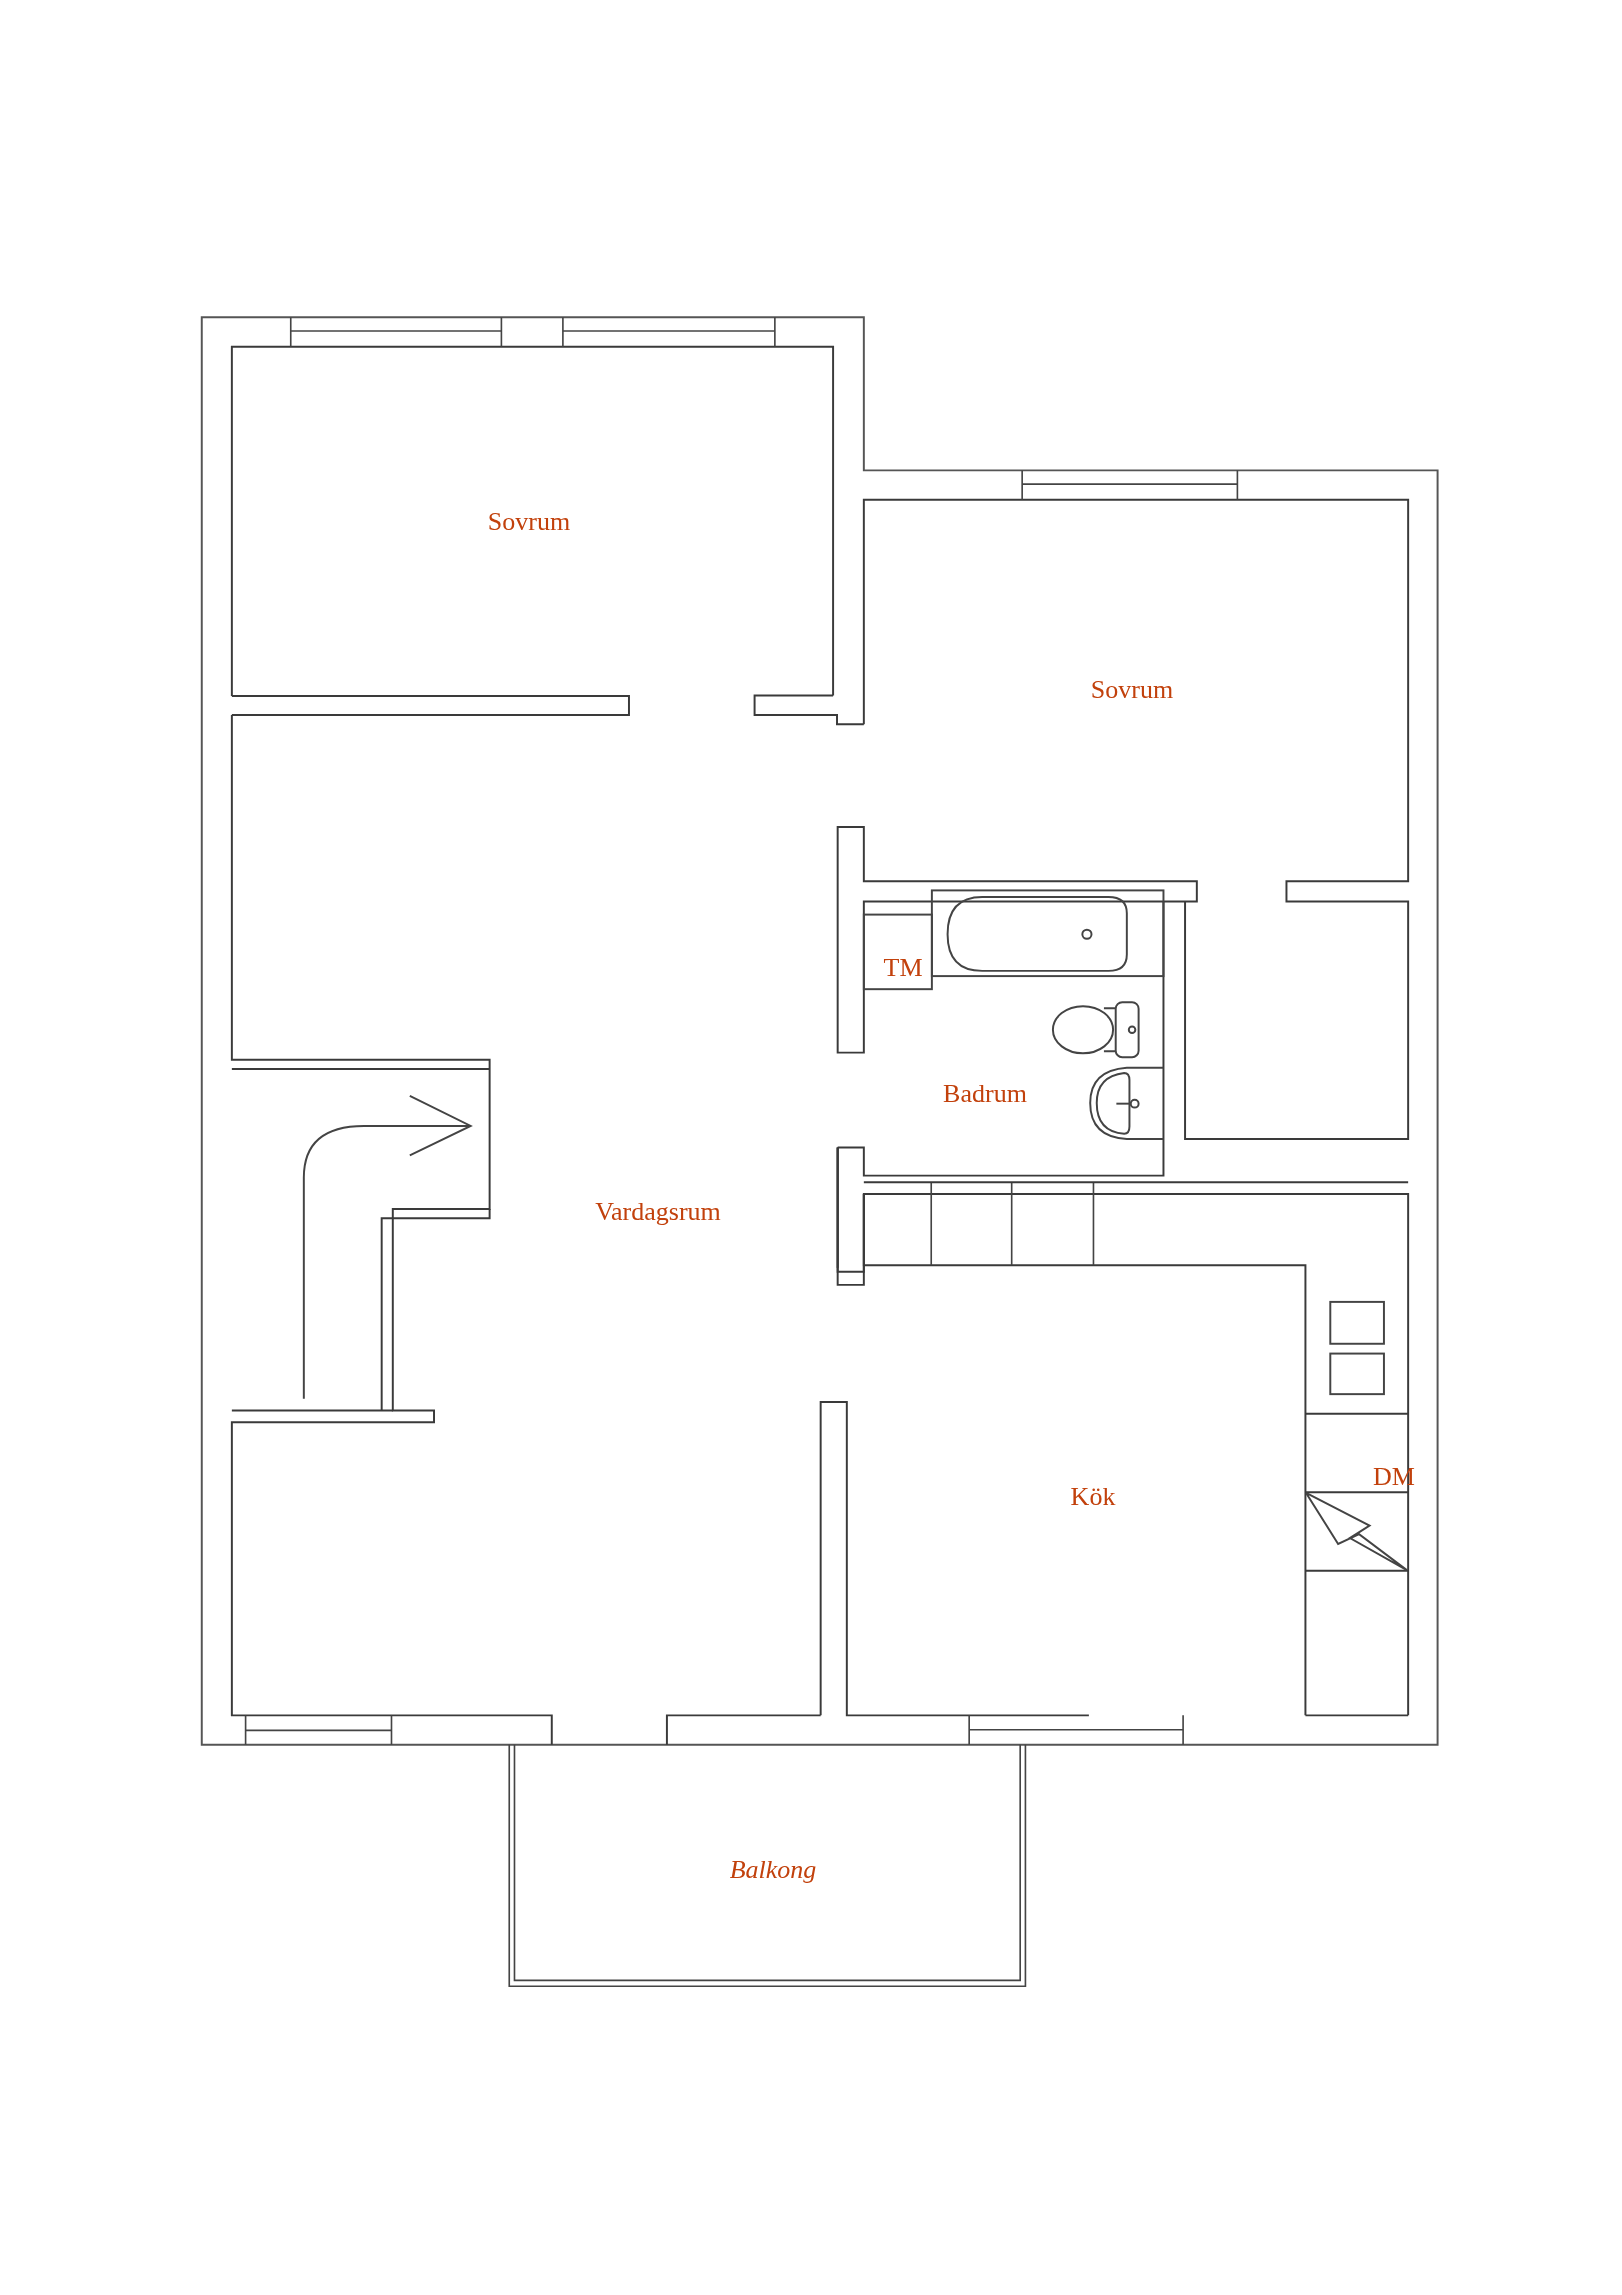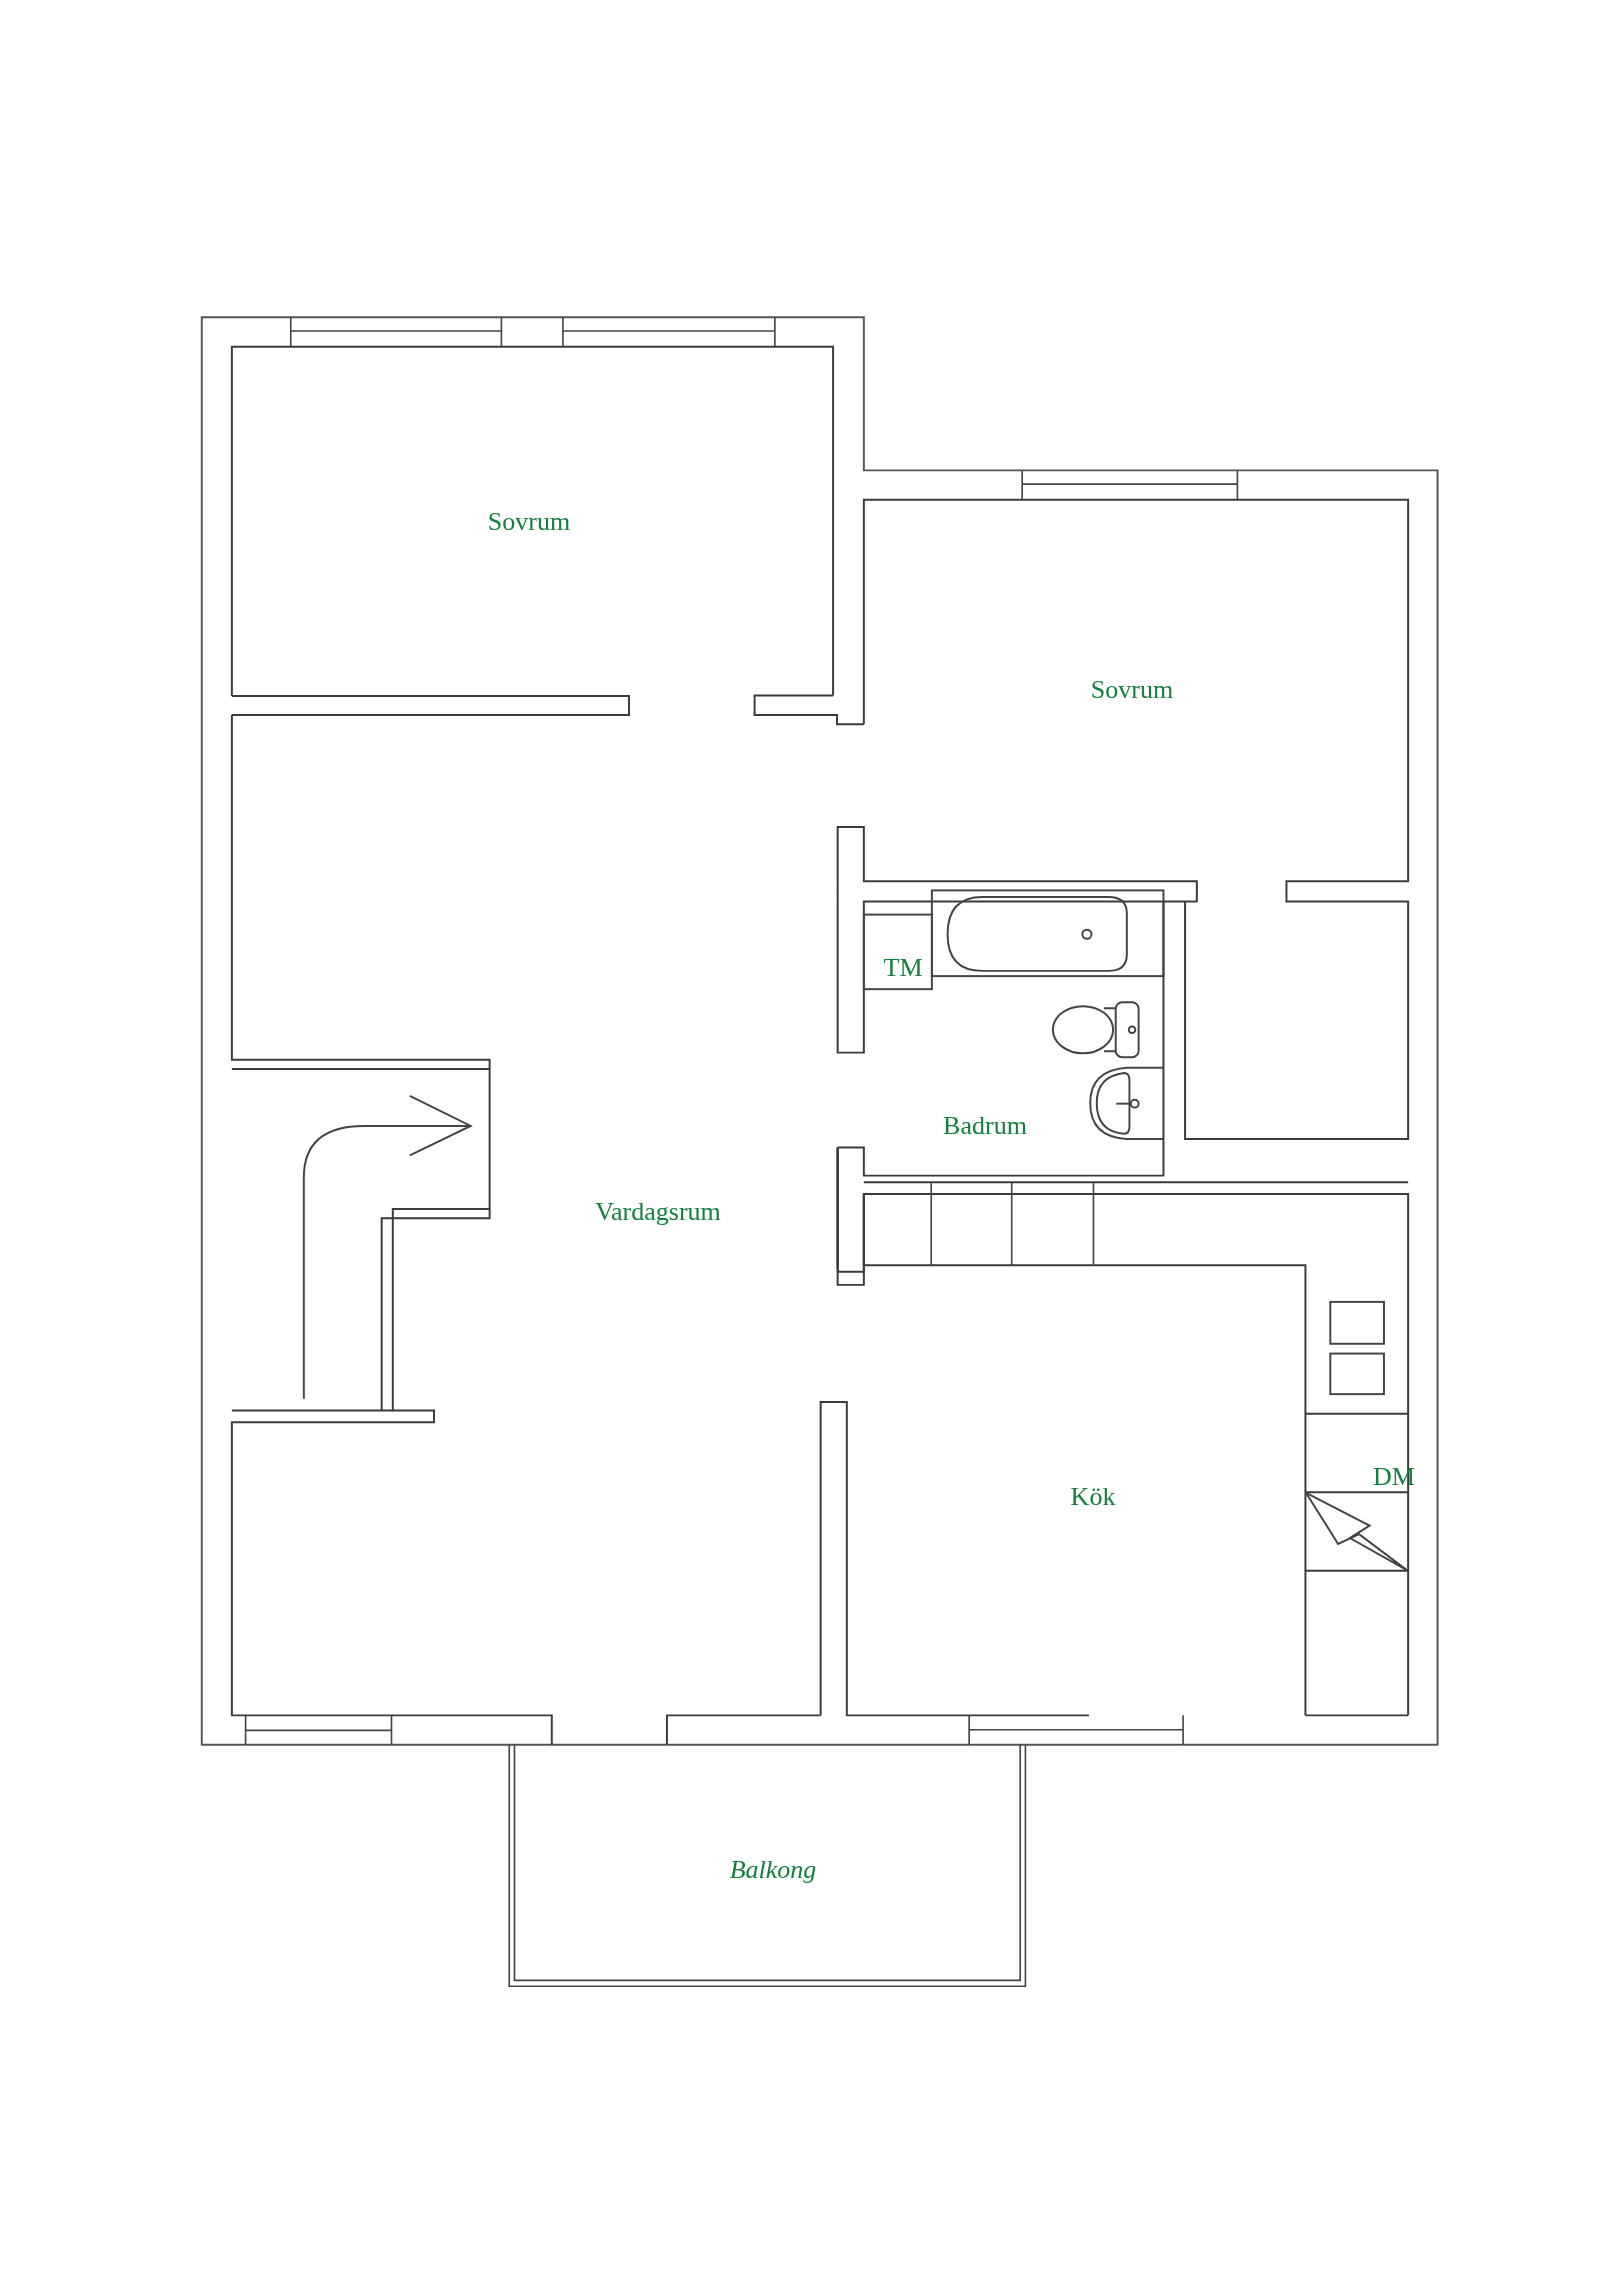--- a/index.html
+++ b/index.html
@@ -6,21 +6,21 @@
     body { width: 1623px; height: 2295px; position: relative; overflow: hidden; }
     #plan { position: absolute; left: 0; top: 0; width: 1623px; height: 2295px; }
     .w { fill: none; stroke: #555555; stroke-width: 3; stroke-linejoin: miter; stroke-linecap: square; }
     .d { fill: none; stroke: #3a3a3a; stroke-width: 3; }
     .f { fill: none; stroke: #444444; stroke-width: 3; }
     .thin { fill: none; stroke: #444444; stroke-width: 2.5; }
     .lbl {
       position: absolute;
       font-family: "Liberation Serif", "DejaVu Serif", serif;
       font-size: 26px;
-      color: #15803d;
+      color: #c2410c;
       white-space: nowrap;
       transform: translate(-50%, -50%);
       line-height: 1;
     }
   </style>
 </head>
 <body>
 
 <svg id="plan" viewBox="0 0 2480 3508" xmlns="http://www.w3.org/2000/svg">
 
@@ -123,18 +123,18 @@
 
   <g>
     <polyline class="thin" points="778,2667 778,3036 1567,3036 1567,2667"></polyline>
     <polyline class="thin" points="786,2667 786,3027 1559,3027 1559,2667"></polyline>
   </g>
 </svg>
 
 <div class="lbl" style="left:529px;top:522px;">Sovrum</div>
 <div class="lbl" style="left:1132px;top:690px;">Sovrum</div>
 <div class="lbl" style="left:658px;top:1212px;">Vardagsrum</div>
-<div class="lbl" style="left:985px;top:1094px;margin-top:32px;">Badrum</div>
+<div class="lbl" style="left:985px;top:1094px;">Badrum</div>
 <div class="lbl" style="left:1093px;top:1497px;">Kök</div>
 <div class="lbl" style="left:773px;top:1870px;font-style:italic;">Balkong</div>
 <div class="lbl" style="left:903px;top:968px;text-align:right;">TM</div>
 <div class="lbl" style="left:1394px;top:1477px;">DM</div>
 
 
 </body></html>

